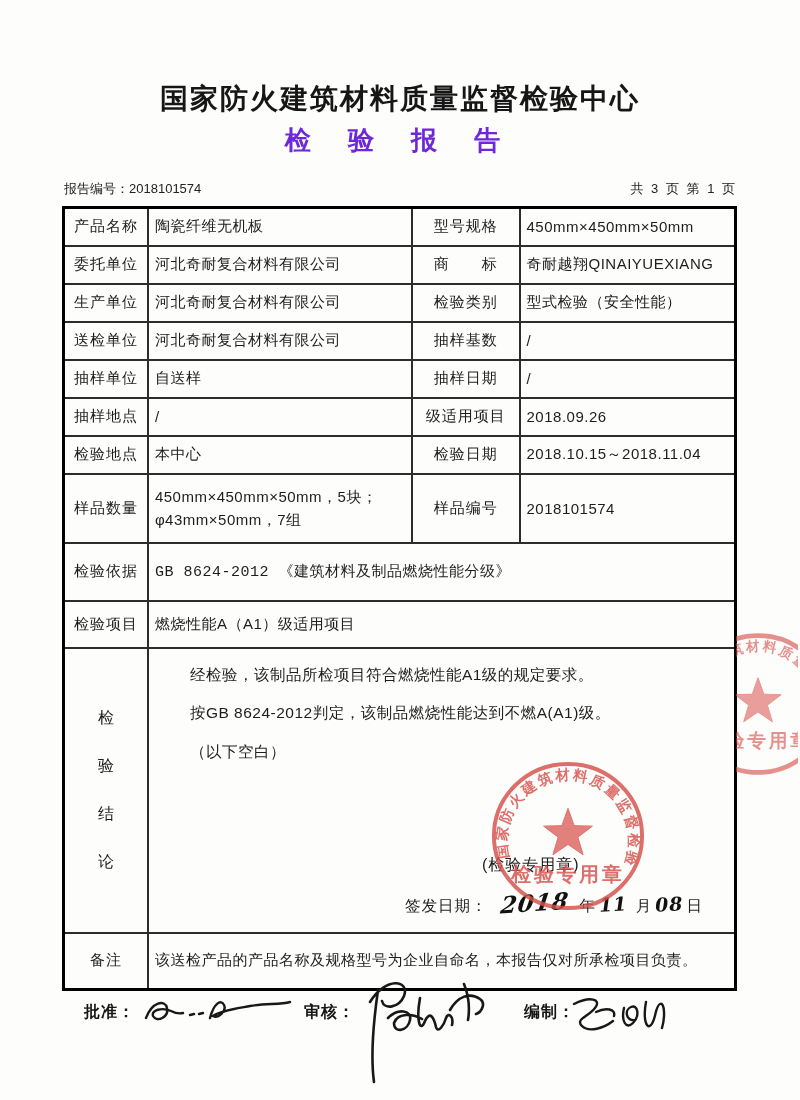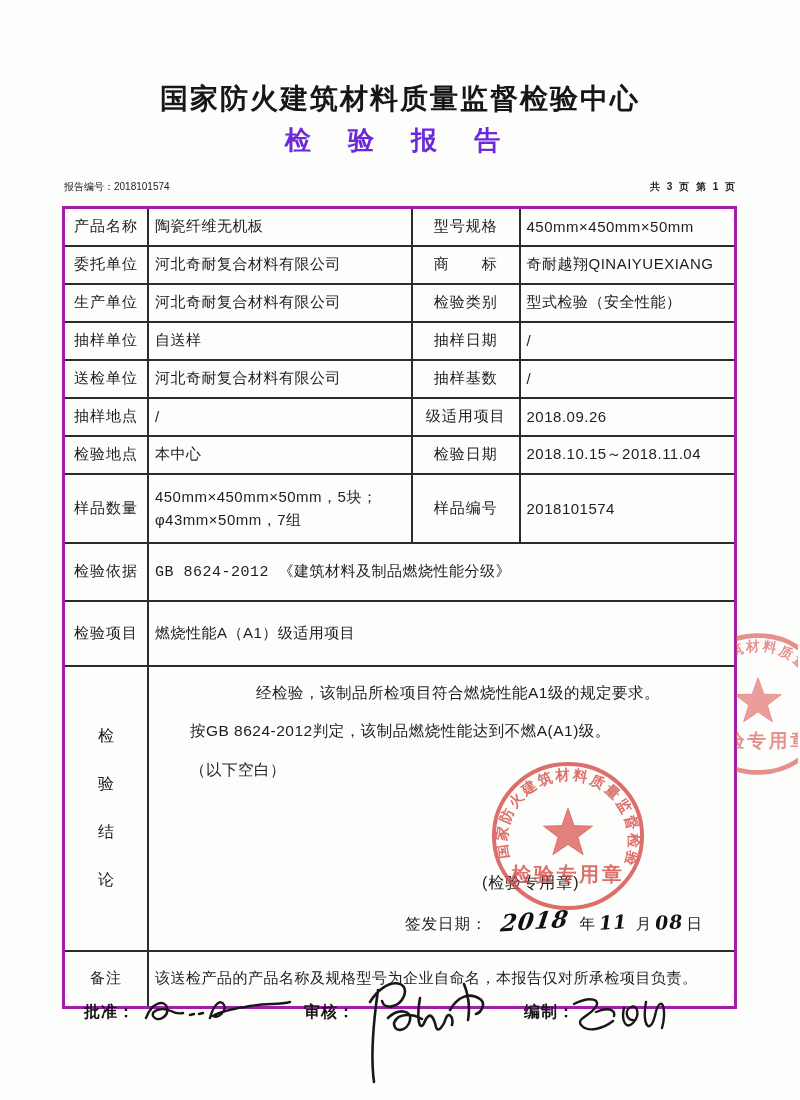--- a/index.html
+++ b/index.html
@@ -13,50 +13,50 @@
   .page{position:absolute;inset:0;overflow:hidden;}
   .org-title{
     position:absolute;top:80px;left:0;width:100%;
     text-align:center;font-size:28px;font-weight:bold;letter-spacing:2px;color:#161616;
   }
   .doc-title{
     position:absolute;top:123px;left:0;width:100%;
     text-align:center;font-size:26px;font-weight:bold;letter-spacing:15px;color:#6d28d9;
   }
   .report-line{
-    position:absolute;top:180px;left:62px;width:675px;height:22px;font-size:10px;color:#222;
+    position:absolute;top:180px;left:62px;width:675px;height:22px;font-size:13px;color:#222;
   }
   .report-no{position:absolute;left:2px;top:0;}
-  .page-info{position:absolute;right:0px;top:0;letter-spacing:2px;font-weight:bold;}
+  .page-info{position:absolute;right:0px;top:0;letter-spacing:2px;}
 
   table.main{
     position:absolute;left:62px;top:206px;width:675px;
     border-collapse:collapse;table-layout:fixed;
     font-size:15px;color:#1d1d1d;
   }
   table.main td{
     border:2px solid #2c2c2c;
     padding:2px 6px;
     overflow:hidden;
   }
-  table.main{border:3px solid #a21caf;}
+  table.main{border:3px solid #000000;}
   td.lab{text-align:center;padding:2px 2px;letter-spacing:1px;}
   td.val{text-align:left;padding-left:9px;letter-spacing:0.5px;}
   .r-std{height:38px;}
   .r-tall1{height:69px;}
   .r-tall2{height:58px;font-family:Liberation Mono, monospace;}
-  .r-tall3{height:65px;}
+  .r-tall3{height:47px;}
   .r-concl{height:285px;}
   .r-remark{height:57px;}
 
   td.concl-lab{vertical-align:middle;}
   .vlabel{display:flex;flex-direction:column;align-items:center;gap:27px;font-size:16px;letter-spacing:0;}
   td.concl-body{position:relative;padding:0;}
   .c-line{position:absolute;left:10px;right:8px;font-size:15.5px;letter-spacing:0.5px;}
-  .c-line1{top:16px;text-indent:2em;text-align:center;}
+  .c-line1{top:16px;text-indent:2em;}
   .c-line2{top:54px;text-indent:2em;}
   .c-line3{top:93px;text-indent:2em;}
   .seal-note{position:absolute;left:333px;top:206px;font-size:16px;letter-spacing:1px;}
   .issue-line{position:absolute;left:256px;top:240px;font-size:15.5px;letter-spacing:1px;white-space:nowrap;}
   .hand{
     font-family:"DejaVu Serif","Liberation Serif",serif;
     font-style:italic;font-weight:bold;color:#111;
   }
   .hand-year{font-size:23px;display:inline-block;transform:rotate(-4deg) skewX(-12deg);margin:0 10px 0 14px;}
   .hand-num{font-size:19px;display:inline-block;transform:rotate(-3deg);margin:0 3px;}
@@ -110,29 +110,29 @@
         <td class="lab">商　　标</td>
         <td class="val">奇耐越翔QINAIYUEXIANG</td>
       </tr>
       <tr class="r-std">
         <td class="lab">生产单位</td>
         <td class="val">河北奇耐复合材料有限公司</td>
         <td class="lab">检验类别</td>
         <td class="val">型式检验（安全性能）</td>
       </tr>
       <tr class="r-std">
+        <td class="lab">送检单位</td>
+        <td class="val">河北奇耐复合材料有限公司</td>
+        <td class="lab">抽样基数</td>
+        <td class="val">/</td>
+      </tr>
+      <tr class="r-std">
         <td class="lab">抽样单位</td>
         <td class="val">自送样</td>
         <td class="lab">抽样日期</td>
-        <td class="val">/</td>
-      </tr>
-      <tr class="r-std">
-        <td class="lab">送检单位</td>
-        <td class="val">河北奇耐复合材料有限公司</td>
-        <td class="lab">抽样基数</td>
         <td class="val">/</td>
       </tr>
       <tr class="r-std">
         <td class="lab">抽样地点</td>
         <td class="val">/</td>
         <td class="lab">级适用项目</td>
         <td class="val">2018.09.26</td>
       </tr>
       <tr class="r-std">
         <td class="lab">检验地点</td>

